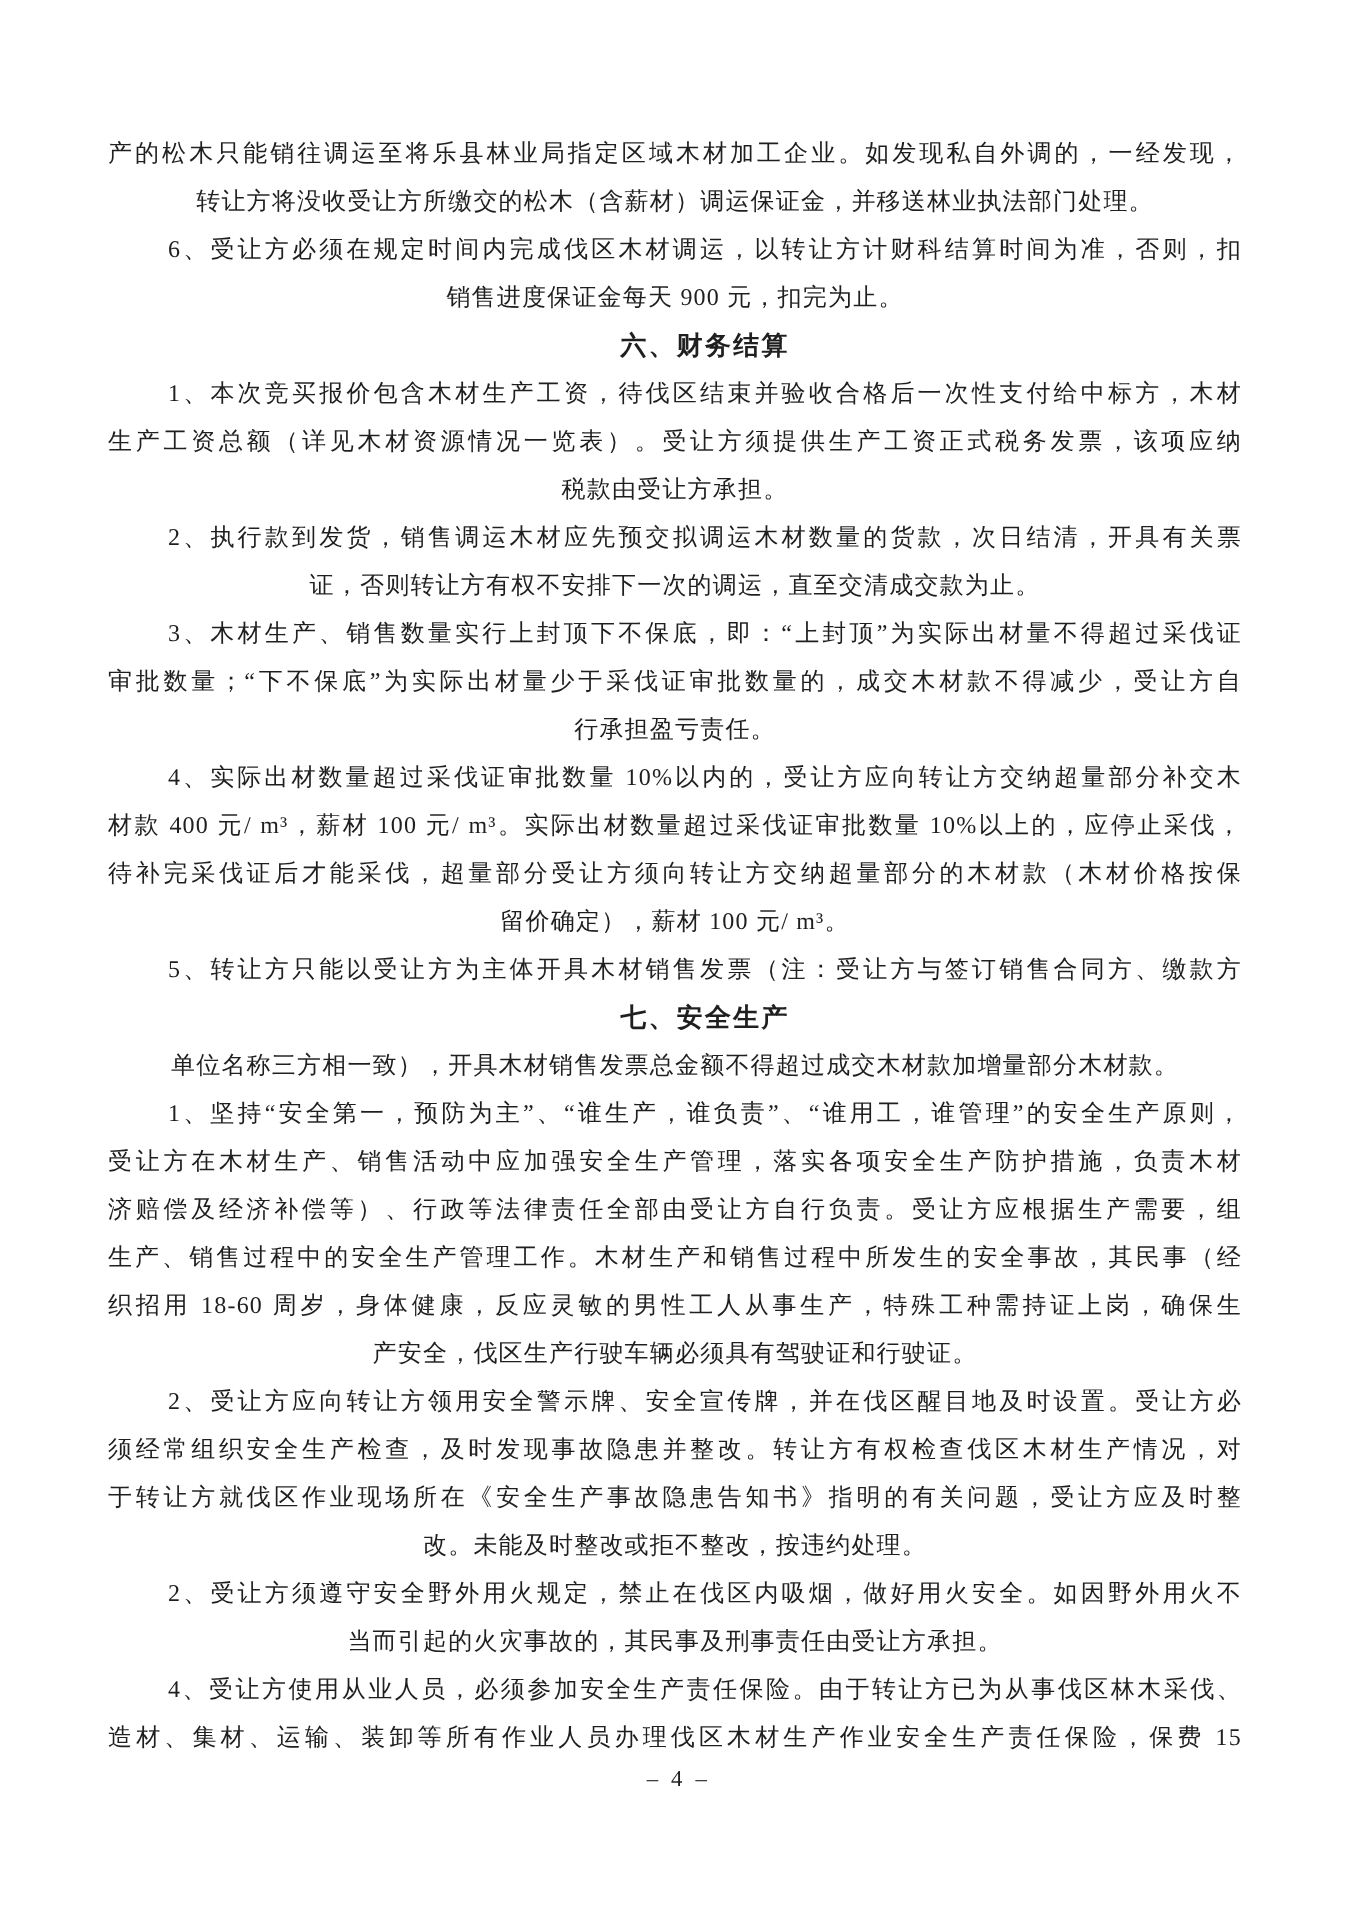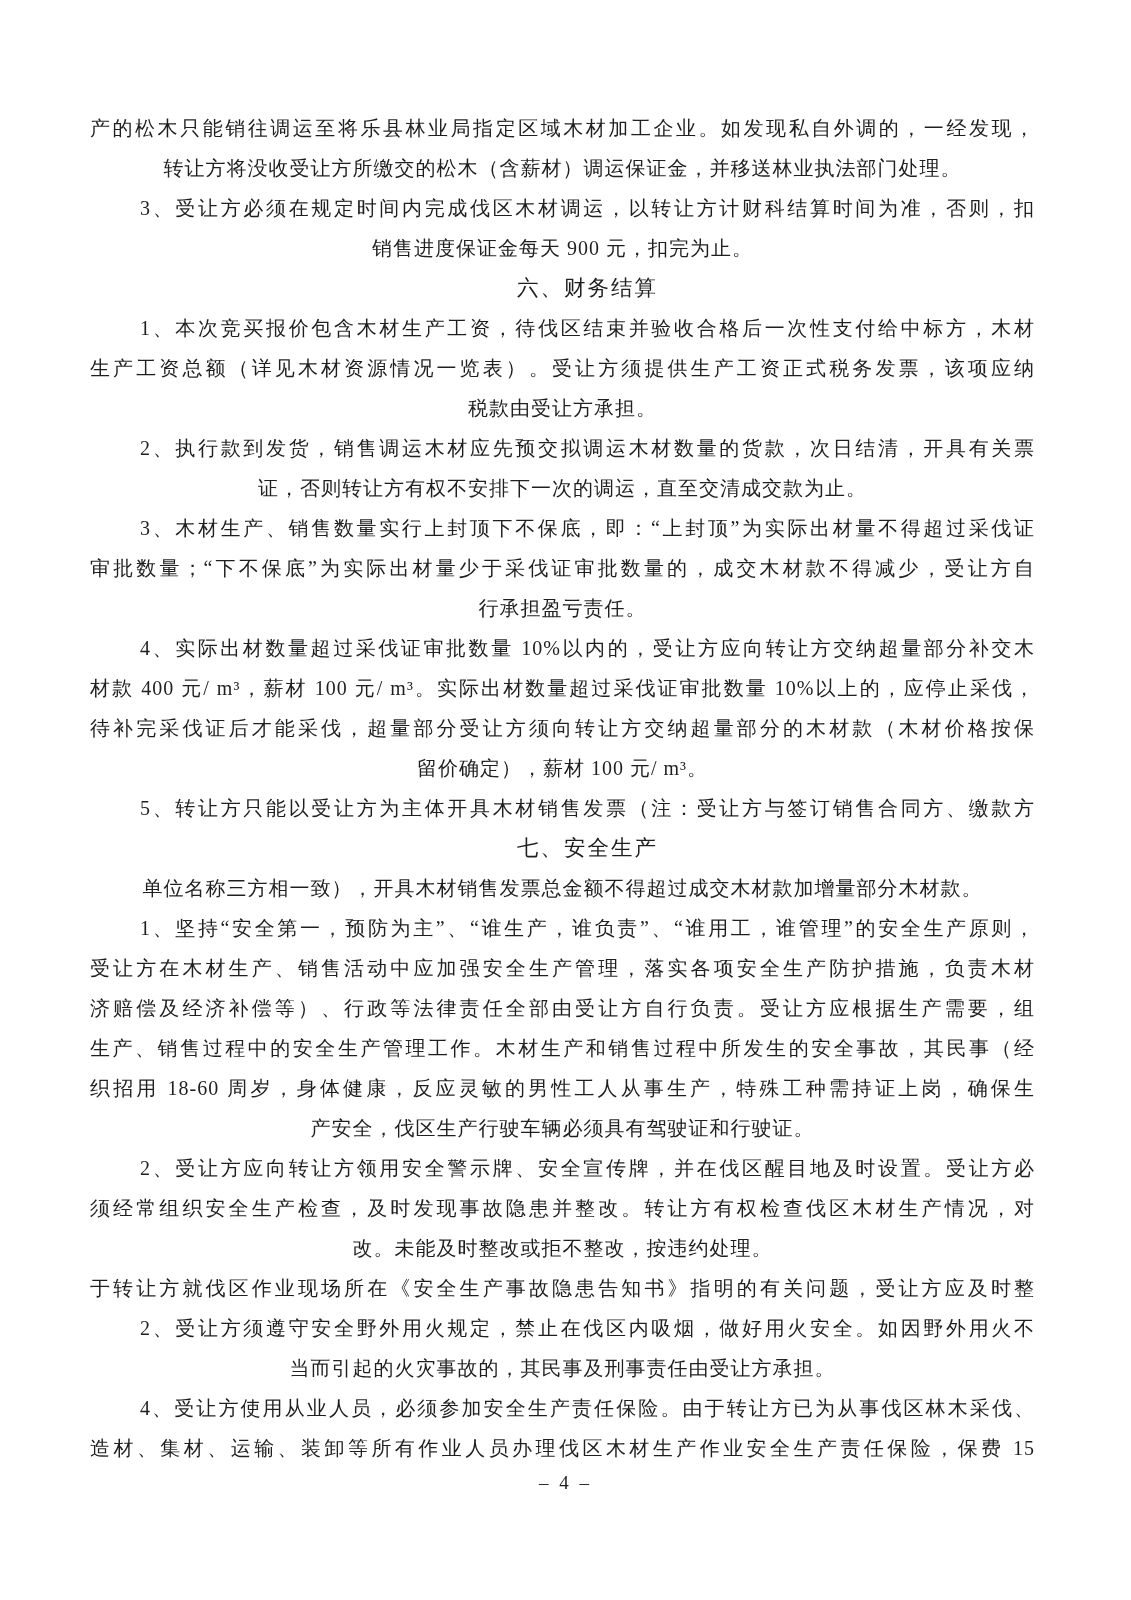--- a/index.html
+++ b/index.html
@@ -33,21 +33,21 @@
   }
   .line.fill {
     white-space: normal;
     text-align: justify;
     text-align-last: justify;
   }
   .line.indent {
     text-indent: 50px;
   }
   .line.heading {
-    font-weight: 400;
+    font-weight: 700;
     font-size: 21.5px;
     letter-spacing: 2px;
     font-family: "Liberation Serif", "DejaVu Serif", serif;
   }
   .footer {
     position: absolute;
     left: 0;
     top: 1472px;
     width: 100%;
     text-align: center;
@@ -57,21 +57,21 @@
     font-family: "Liberation Serif", "DejaVu Serif", serif;
   }
 </style>
 </head>
 <body>
 
 <div class="page">
   <div class="content" id="doc-body">
       <div class="line fill">产的松木只能销往调运至将乐县林业局指定区域木材加工企业。如发现私自外调的，一经发现，</div>
       <div class="line">转让方将没收受让方所缴交的松木（含薪材）调运保证金，并移送林业执法部门处理。</div>
-      <div class="line indent fill">3、受让方必须在规定时间内完成伐区木材调运，以转让方计财科结算时间为准，否则，扣</div>
+      <div class="line indent fill">6、受让方必须在规定时间内完成伐区木材调运，以转让方计财科结算时间为准，否则，扣</div>
       <div class="line">销售进度保证金每天 900 元，扣完为止。</div>
       <div class="line heading indent">六、财务结算</div>
       <div class="line indent fill">1、本次竞买报价包含木材生产工资，待伐区结束并验收合格后一次性支付给中标方，木材</div>
       <div class="line fill">生产工资总额（详见木材资源情况一览表）。受让方须提供生产工资正式税务发票，该项应纳</div>
       <div class="line">税款由受让方承担。</div>
       <div class="line indent fill">2、执行款到发货，销售调运木材应先预交拟调运木材数量的货款，次日结清，开具有关票</div>
       <div class="line">证，否则转让方有权不安排下一次的调运，直至交清成交款为止。</div>
       <div class="line indent fill">3、木材生产、销售数量实行上封顶下不保底，即：“上封顶”为实际出材量不得超过采伐证</div>
       <div class="line fill">审批数量；“下不保底”为实际出材量少于采伐证审批数量的，成交木材款不得减少，受让方自</div>
       <div class="line">行承担盈亏责任。</div>
@@ -83,21 +83,21 @@
       <div class="line heading indent">七、安全生产</div>
       <div class="line">单位名称三方相一致），开具木材销售发票总金额不得超过成交木材款加增量部分木材款。</div>
       <div class="line indent fill">1、坚持“安全第一，预防为主”、“谁生产，谁负责”、“谁用工，谁管理”的安全生产原则，</div>
       <div class="line fill">受让方在木材生产、销售活动中应加强安全生产管理，落实各项安全生产防护措施，负责木材</div>
       <div class="line fill">济赔偿及经济补偿等）、行政等法律责任全部由受让方自行负责。受让方应根据生产需要，组</div>
       <div class="line fill">生产、销售过程中的安全生产管理工作。木材生产和销售过程中所发生的安全事故，其民事（经</div>
       <div class="line fill">织招用 18-60 周岁，身体健康，反应灵敏的男性工人从事生产，特殊工种需持证上岗，确保生</div>
       <div class="line">产安全，伐区生产行驶车辆必须具有驾驶证和行驶证。</div>
       <div class="line indent fill">2、受让方应向转让方领用安全警示牌、安全宣传牌，并在伐区醒目地及时设置。受让方必</div>
       <div class="line fill">须经常组织安全生产检查，及时发现事故隐患并整改。转让方有权检查伐区木材生产情况，对</div>
+      <div class="line fill">于转让方就伐区作业现场所在《安全生产事故隐患告知书》指明的有关问题，受让方应及时整</div>
       <div class="line">改。未能及时整改或拒不整改，按违约处理。</div>
-      <div class="line fill">于转让方就伐区作业现场所在《安全生产事故隐患告知书》指明的有关问题，受让方应及时整</div>
       <div class="line indent fill">2、受让方须遵守安全野外用火规定，禁止在伐区内吸烟，做好用火安全。如因野外用火不</div>
       <div class="line">当而引起的火灾事故的，其民事及刑事责任由受让方承担。</div>
       <div class="line indent fill">4、受让方使用从业人员，必须参加安全生产责任保险。由于转让方已为从事伐区林木采伐、</div>
       <div class="line fill">造材、集材、运输、装卸等所有作业人员办理伐区木材生产作业安全生产责任保险，保费 15</div>
     </div>
   <div class="footer">– 4 –</div>
 </div>
 
 </body></html>

